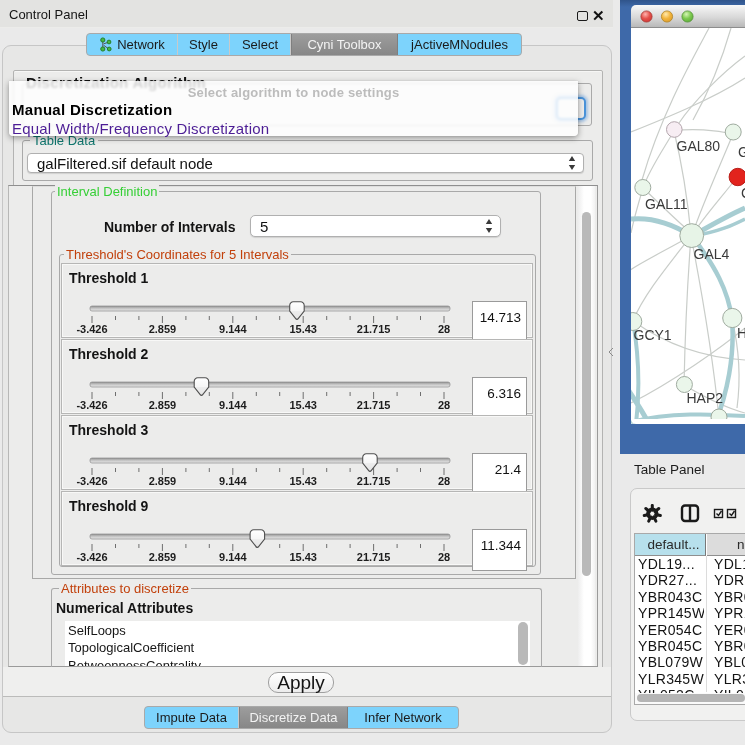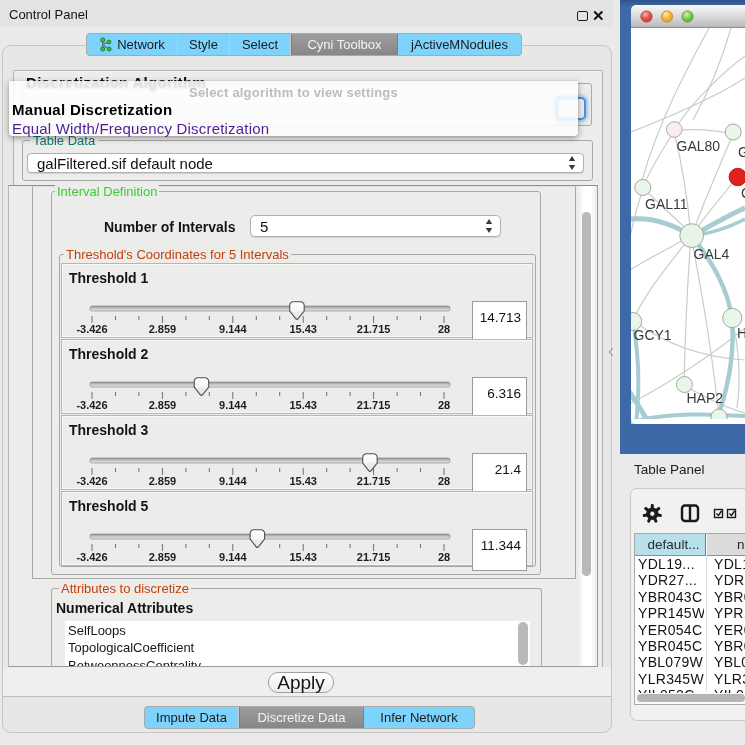--- a/index.html
+++ b/index.html
@@ -165,21 +165,21 @@
       <text x="241.2" y="69" text-anchor="middle" font-size="11" font-weight="bold" fill="#1d1d1d">15.43</text>
       <text x="311.6" y="69" text-anchor="middle" font-size="11" font-weight="bold" fill="#1d1d1d">21.715</text>
       <text x="382.0" y="69" text-anchor="middle" font-size="11" font-weight="bold" fill="#1d1d1d">28</text>
 <g transform="translate(299.7,37.2)">
         <path d="M1 4.2 a3.6 3.6 0 0 1 3.6 -3.6 h7.3 a3.6 3.6 0 0 1 3.6 3.6 v5.6 l-6 7.7 a1.55 1.55 0 0 1 -2.5 0 l-6 -7.7 z" fill="url(#thg2)" stroke="#4f4f4f" stroke-width="1.1"></path>
       </g>
 </svg>
   <div class="vbox">21.4</div>
 </div>
 <div class="thr" style="top:491px">
-  <div class="tl">Threshold 5</div>
+  <div class="tl">Threshold 9</div>
   <svg style="position:absolute;left:0;top:0" width="472" height="75" viewBox="0 0 472 75">
 <defs>
         <linearGradient id="trg3" x1="0" y1="0" x2="0" y2="1">
           <stop offset="0" stop-color="#8f8f8f"></stop>
           <stop offset=".45" stop-color="#c2c2c2"></stop>
           <stop offset="1" stop-color="#e9e9e9"></stop>
         </linearGradient>
 <linearGradient id="thg3" x1="0" y1="0" x2="0" y2="1">
           <stop offset="0" stop-color="#ffffff"></stop>
           <stop offset=".5" stop-color="#f6f6f6"></stop>
@@ -209,21 +209,21 @@
 <div class="abs" style="left:65px;top:621px;width:465px;height:45px;background:#fff;font-size:13px;color:#161616;overflow:hidden">
   <div style="padding:1px 0 0 3px;line-height:17.3px">SelfLoops<br>TopologicalCoefficient<br>BetweennessCentrality</div>
 </div>
 <div class="abs" style="left:518px;top:622px;width:10px;height:43px;background:#b9b9b9;border-radius:5px"></div>
 
 <div class="abs" style="left:3px;top:667px;width:608px;height:30px;background:#efefee;border-bottom:1px solid #bbbbba"></div>
 <div class="abs" style="left:268px;top:672px;width:66px;height:21px;background:linear-gradient(#ffffff,#ececec);border:1px solid #9f9f9f;border-radius:10px;font-size:19px;color:#141414;text-align:center;line-height:19px">Apply</div>
 
 <div id="bottabs" class="abs tabbar">
   <div class="tb" style="width:94px">Impute Data</div>
-  <div class="tb sel" style="width:125px">Discretize Data</div>
+  <div class="tb sel" style="width:109px">Discretize Data</div>
   <div class="tb" style="width:110px">Infer Network</div>
 </div>
 
 <div id="toptabs" class="abs tabbar">
   <div class="tb" style="width:91px"><svg width="13" height="15" viewBox="0 0 13 15" style="margin-right:5px">
         <path d="M3.8 4 L3.8 11 M4.6 6.8 L9 5.4 M4.6 8.2 L9.2 11.6" stroke="#555" stroke-width="1" fill="none"></path>
         <circle cx="3.8" cy="3" r="2.1" fill="#45b945" stroke="#207820" stroke-width=".9"></circle>
         <circle cx="3.8" cy="12" r="2.1" fill="#45b945" stroke="#207820" stroke-width=".9"></circle>
         <circle cx="10" cy="5" r="1.9" fill="#45b945" stroke="#207820" stroke-width=".9"></circle>
         <circle cx="10.2" cy="12" r="1.9" fill="#45b945" stroke="#207820" stroke-width=".9"></circle>
@@ -232,21 +232,21 @@
   <div class="tb" style="width:61px">Select</div>
   <div class="tb sel" style="width:107px">Cyni Toolbox</div>
   <div class="tb" style="width:123px">jActiveMNodules</div>
 </div>
 
 <svg class="abs" style="left:608px;top:348px" width="6" height="8" viewBox="0 0 6 8">
     <path d="M5 0 L1 4 L5 8" stroke="#8a8a8a" stroke-width="1" fill="none"></path>
   </svg>
 
 <div class="abs" id="popup" style="left:9px;top:81px;width:569px;height:55px;background:rgba(255,255,255,.82);backdrop-filter:blur(1px);border-radius:0 0 4px 4px;box-shadow:0 2px 6px rgba(0,0,0,.38),0 0 1px rgba(0,0,0,.25)">
-  <div style="position:absolute;top:4px;width:100%;text-align:center;font-size:13px;font-weight:bold;letter-spacing:.2px;color:#bcbcbc">Select algorithm to view settings</div>
+  <div style="position:absolute;top:4px;width:100%;text-align:center;font-size:13px;font-weight:bold;letter-spacing:.2px;color:#bcbcbc">Select algorithm to node settings</div>
   <div style="position:absolute;top:20px;left:3px;font-size:15px;font-weight:bold;letter-spacing:.3px;color:#000">Manual Discretization</div>
   <div style="position:absolute;top:39px;left:3px;font-size:15px;letter-spacing:.2px;color:#4c1d95">Equal Width/Frequency Discretization</div>
 </div>
 
 <div class="abs" style="left:620px;top:0;width:125px;height:454px;background:linear-gradient(#30548a,#3e69a9 7px)"></div>
 <div class="abs" style="left:631px;top:5px;width:114px;height:23px;background:linear-gradient(#f8f8f8,#d9d9d9 55%,#b9b9b9);border-bottom:1px solid #8d8d8d;border-radius:5px 0 0 0"></div>
 <svg class="abs" style="left:631px;top:5px" width="114" height="23" viewBox="0 0 114 23">
 <defs>
 <radialGradient id="rl" cx=".4" cy=".3" r=".8">
         <stop offset="0" stop-color="#ffb3ae"></stop>

